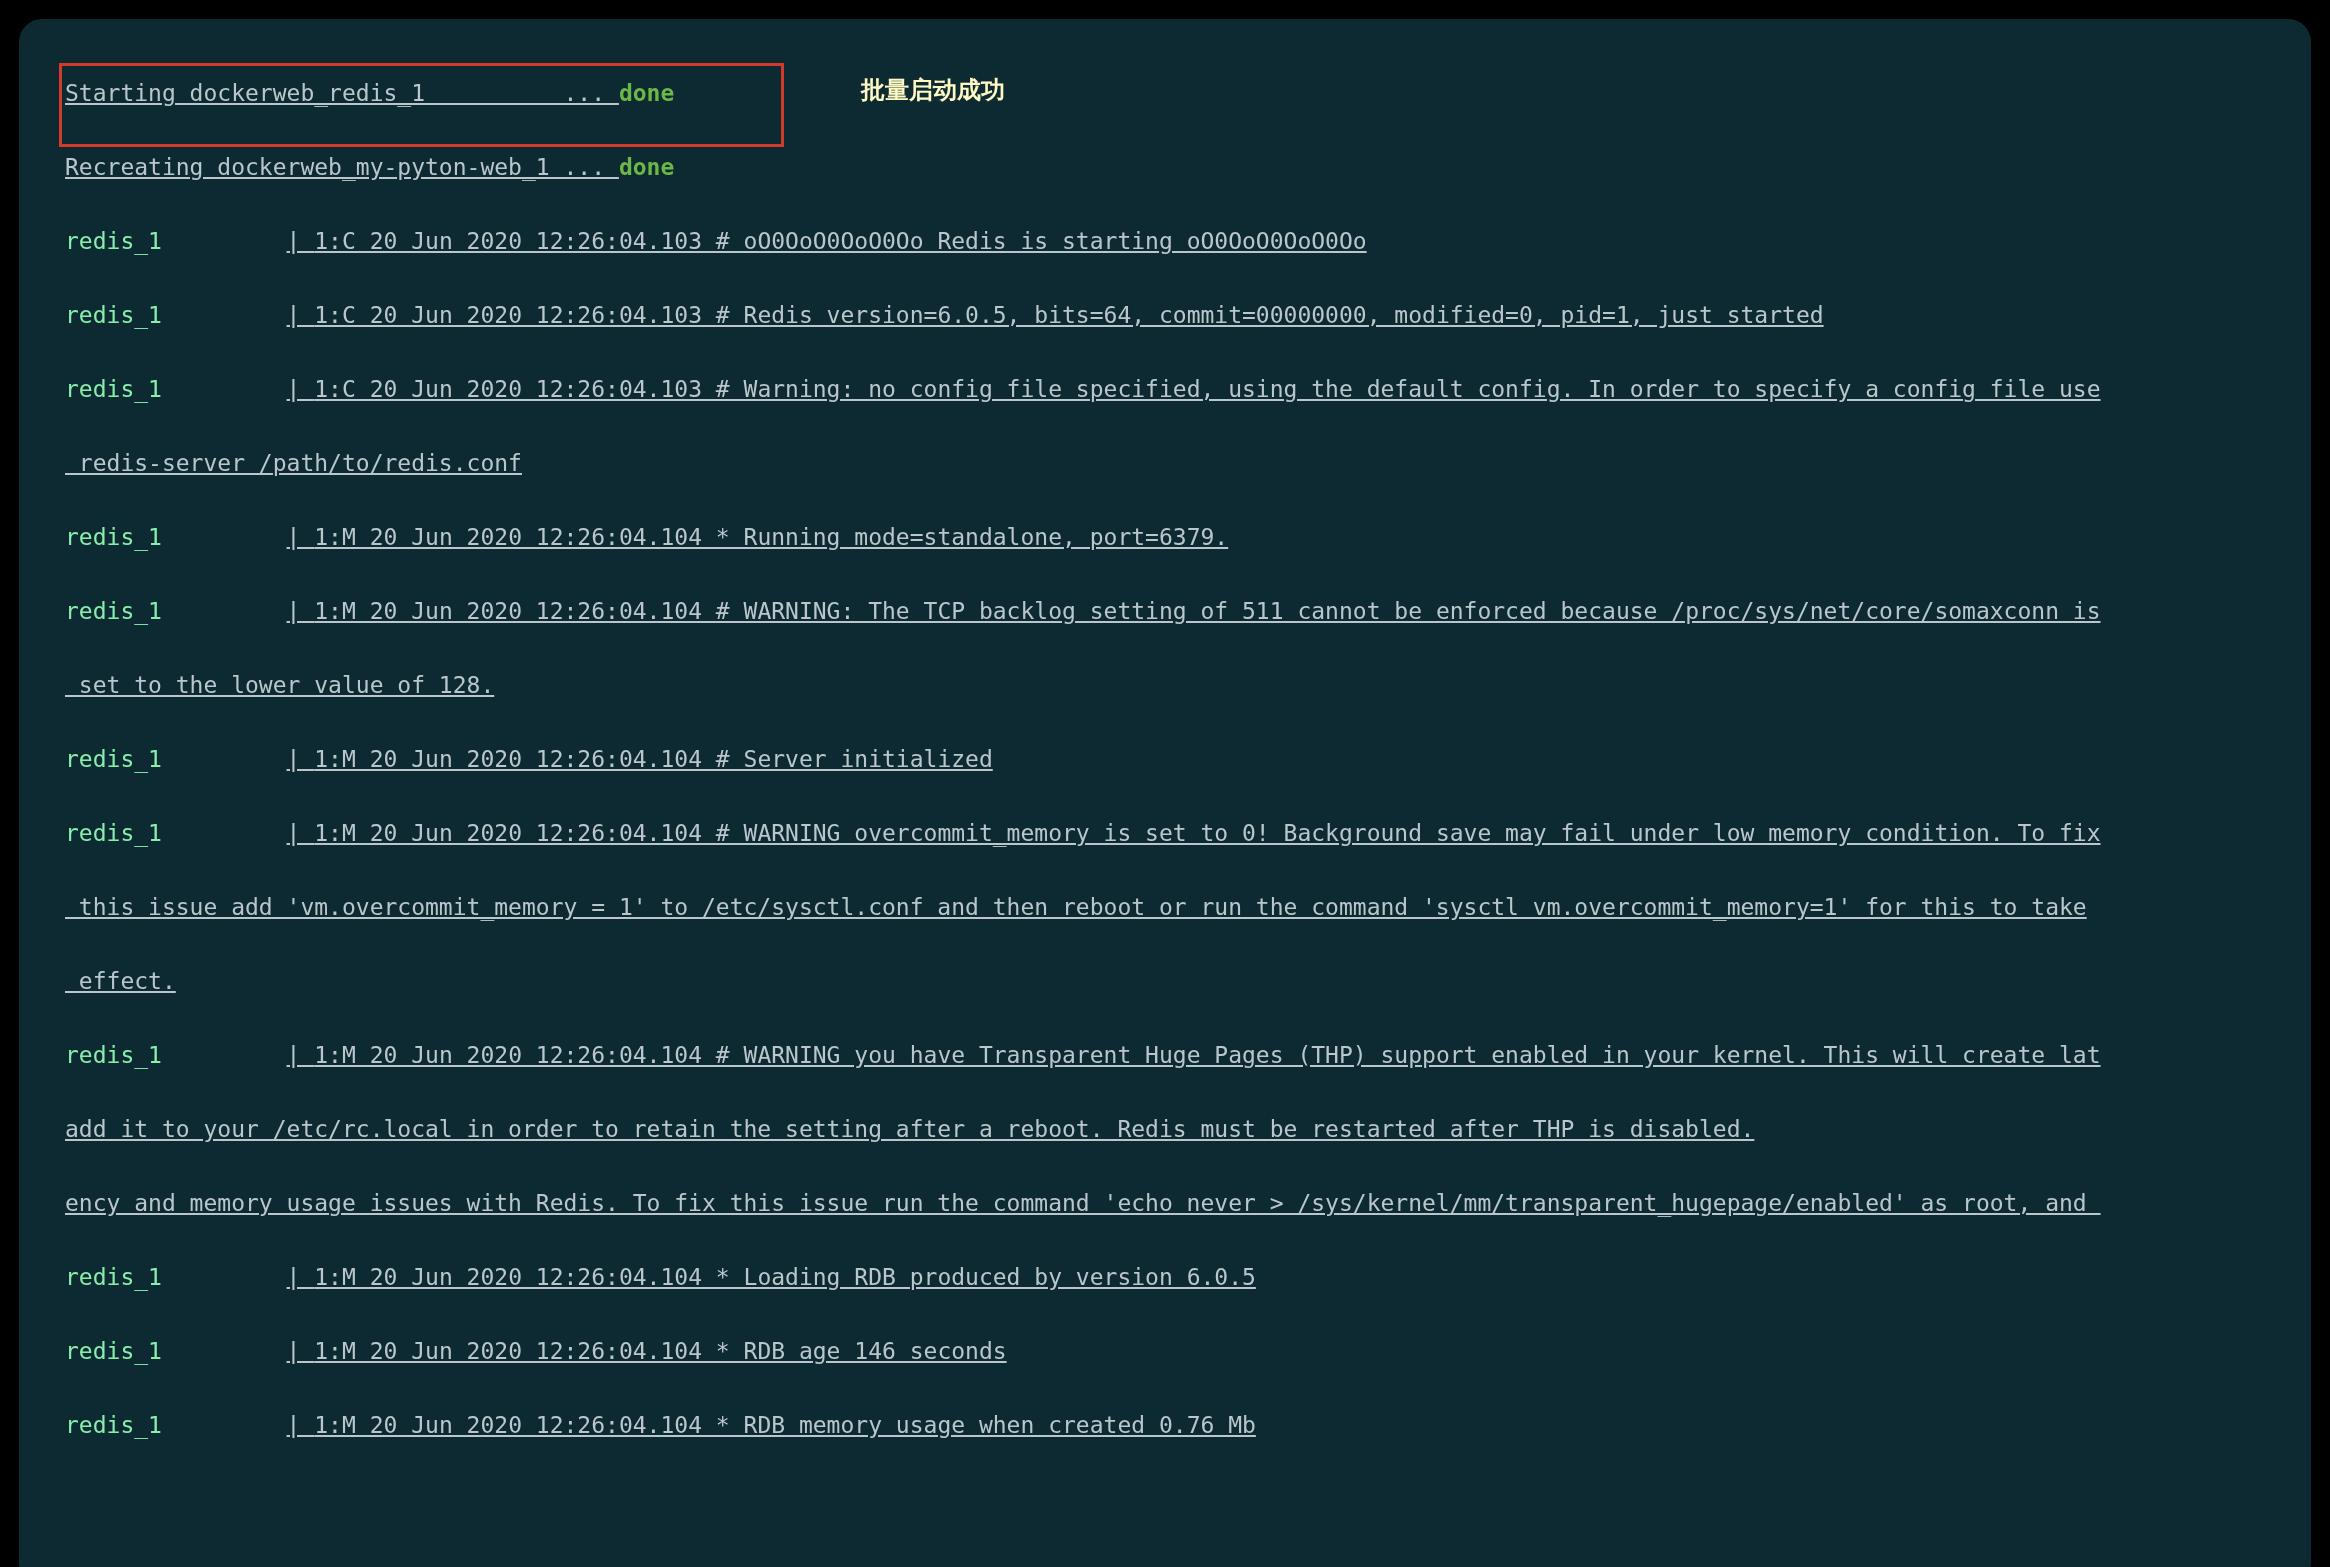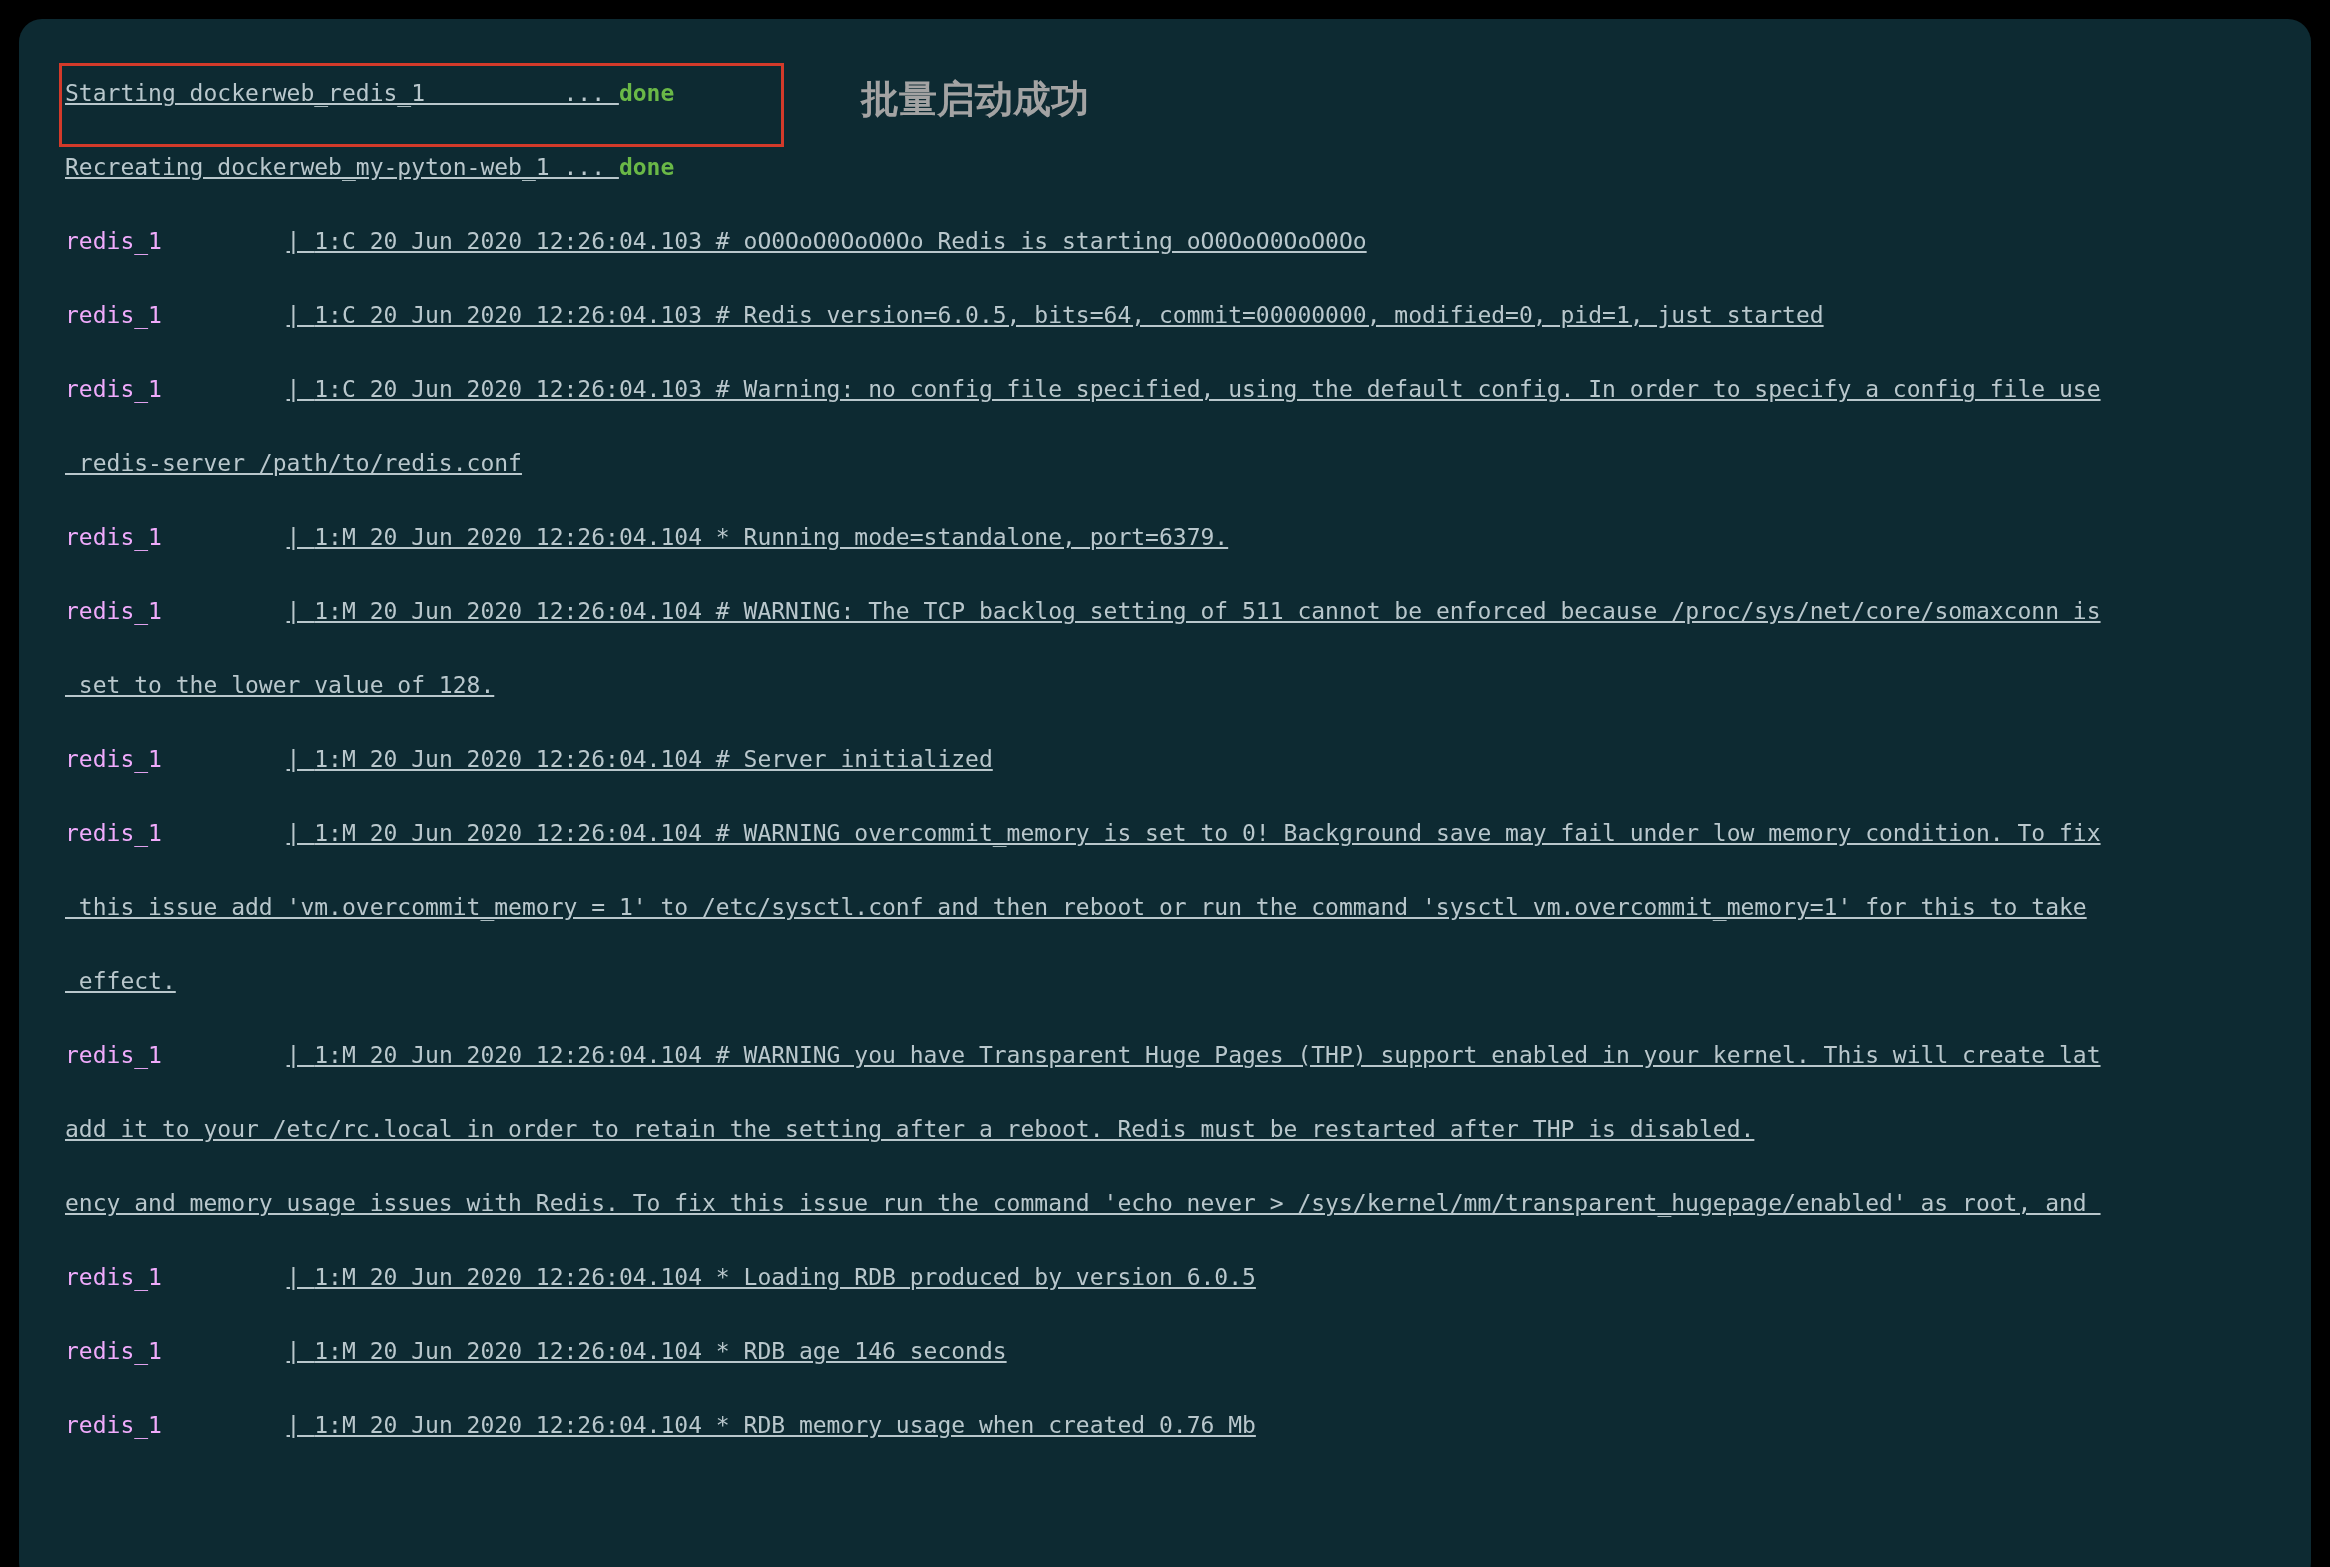--- a/index.html
+++ b/index.html
@@ -26,37 +26,37 @@
     line-height: 37px;
     color: #b9c7cc;
     white-space: pre;
     padding: 19px 46px 46px 46px;
     letter-spacing: 0px;
   }
   .prompt-user { color: #bfc9cc; }
   .prompt-cmd { color: #c6d0d4; }
   .c-gray { color: #b9c7cc; text-decoration: underline; }
   .c-green { color: #6ab847; font-weight: bold; }
-  .c-orange { color: #f0abfc; }
+  .c-orange { color: #86efac; }
   .red-box {
     position: absolute;
     border: 3.8px solid #d33a2a;
     top: 44px;
     left: 40px;
     width: 725px;
     height: 84px;
     pointer-events: none;
   }
   .red-label {
     position: absolute;
     top: 55px;
     left: 842px;
-    color: #a3a3a3;
+    color: #fef9c3;
     font-family: "PingFang SC","Microsoft YaHei",sans-serif;
-    font-size: 38px;
+    font-size: 24px;
     font-weight: 600;
     pointer-events: none;
   }
   .line { display: block; }
 </style>
 </head>
 <body>
 
 <div class="terminal-window">
   <div class="red-box"></div>

